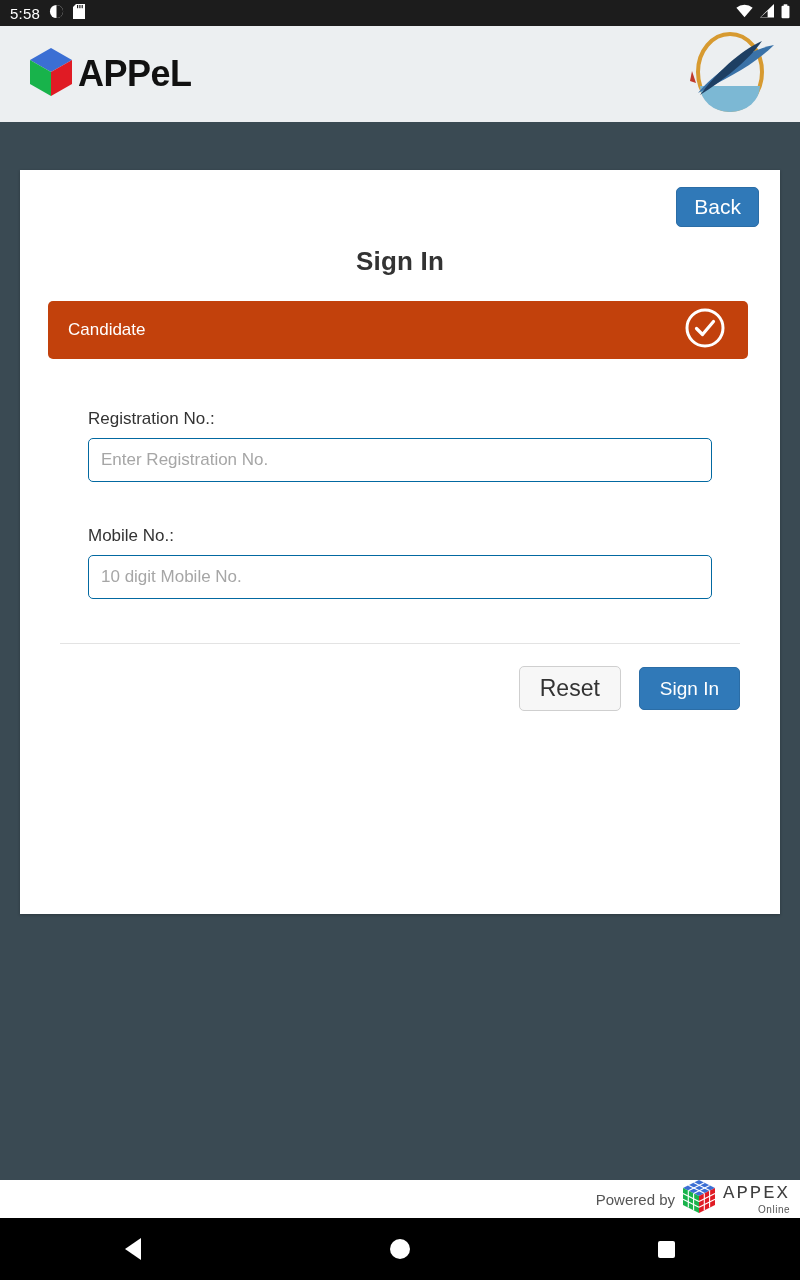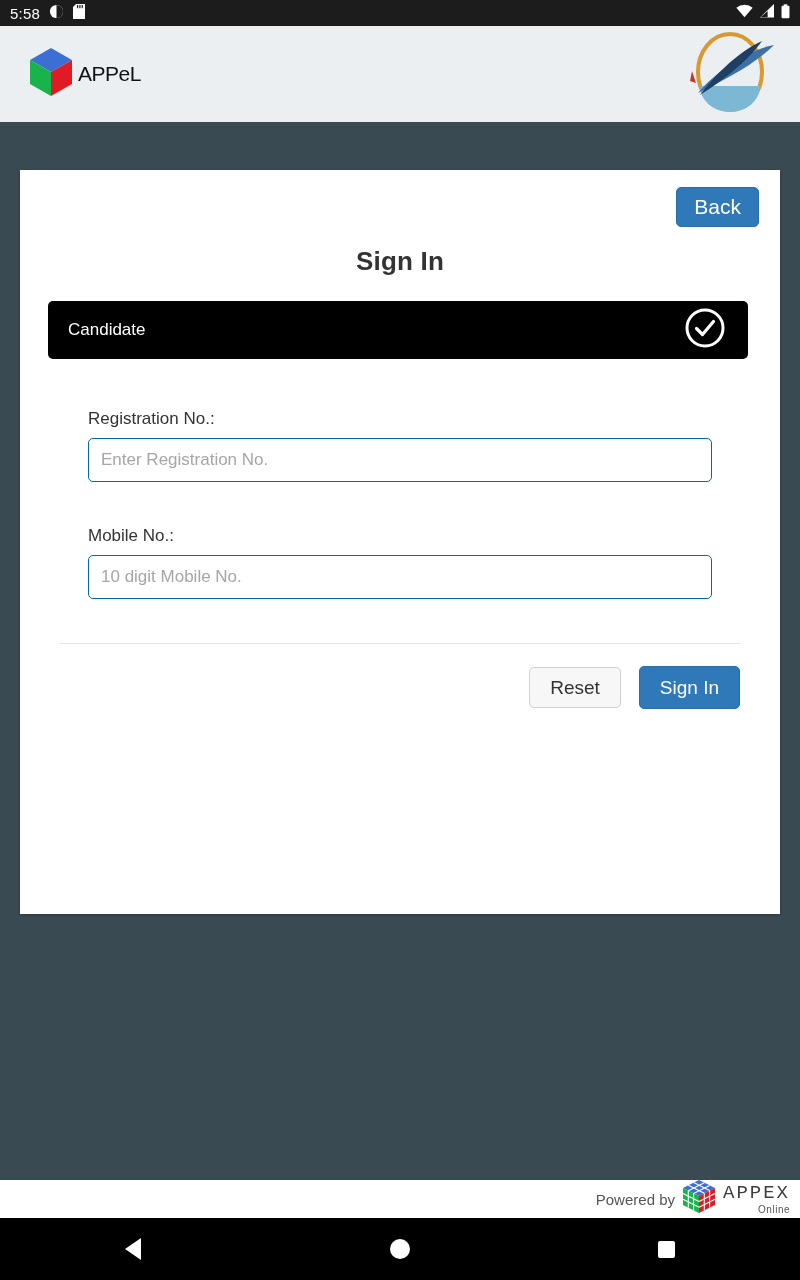--- a/index.html
+++ b/index.html
@@ -24,21 +24,21 @@
 
   
   .appheader {
     position:absolute; top:26px; left:0; width:800px; height:96px;
     background:#eceff1;
     display:flex; align-items:center; justify-content:space-between;
     padding:0 22px 0 28px;
   }
   .brand { display:flex; align-items:center; gap:4px; }
   .brand-text {
-    font-size:21px; font-weight:normal; color:#111111; letter-spacing:-.5px;
+    font-size:36px; font-weight:bold; color:#111111; letter-spacing:-.5px;
   }
 
   
   .card {
     position:absolute; top:170px; left:20px;
     width:760px; height:744px;
     background:#ffffff;
     box-shadow:0 1px 3px rgba(0,0,0,.25);
   }
   .card-top { position:relative; height:62px; }
@@ -50,21 +50,21 @@
     padding:8px 17px 9px 17px; cursor:pointer; line-height:1;
   }
   .page-title {
     text-align:center; font-size:26px; font-weight:bold;
     color:#333333; margin-top:14px; letter-spacing:.2px;
   }
 
   
   .rolebar {
     margin:24px 32px 0 28px; height:58px;
-    background:#000000; border-radius:5px;
+    background:#c2410c; border-radius:5px;
     display:flex; align-items:center; justify-content:space-between;
     padding:0 22px 0 20px; cursor:pointer;
   }
   .rolebar-label { color:#ffffff; font-size:17px; }
 
   
   .form { margin:50px 68px 0 68px; }
   .field { margin-bottom:44px; }
   .field-label {
     font-size:17px; color:#333333; margin-bottom:9px; display:block;
@@ -81,21 +81,21 @@
   .divider {
     margin:24px 40px 0 40px; height:1px; background:#e3e3e3;
   }
   .actions {
     display:flex; justify-content:flex-end; align-items:center; gap:18px;
     margin:22px 40px 0 0;
   }
   .btn-reset {
     background:#f7f7f7; color:#333333;
     border:1px solid #cfcfcf; border-radius:5px;
-    font-size:19px; padding:10px 20px; cursor:pointer; line-height:1;
+    font-size:23px; padding:10px 20px; cursor:pointer; line-height:1;
     font-family:"Liberation Sans", sans-serif;
   }
   .btn-signin {
     background:#3079b8; color:#ffffff;
     border:1px solid #2b6da6; border-radius:5px;
     font-size:19px; padding:11px 20px; cursor:pointer; line-height:1;
     font-family:"Liberation Sans", sans-serif;
   }
 
   

